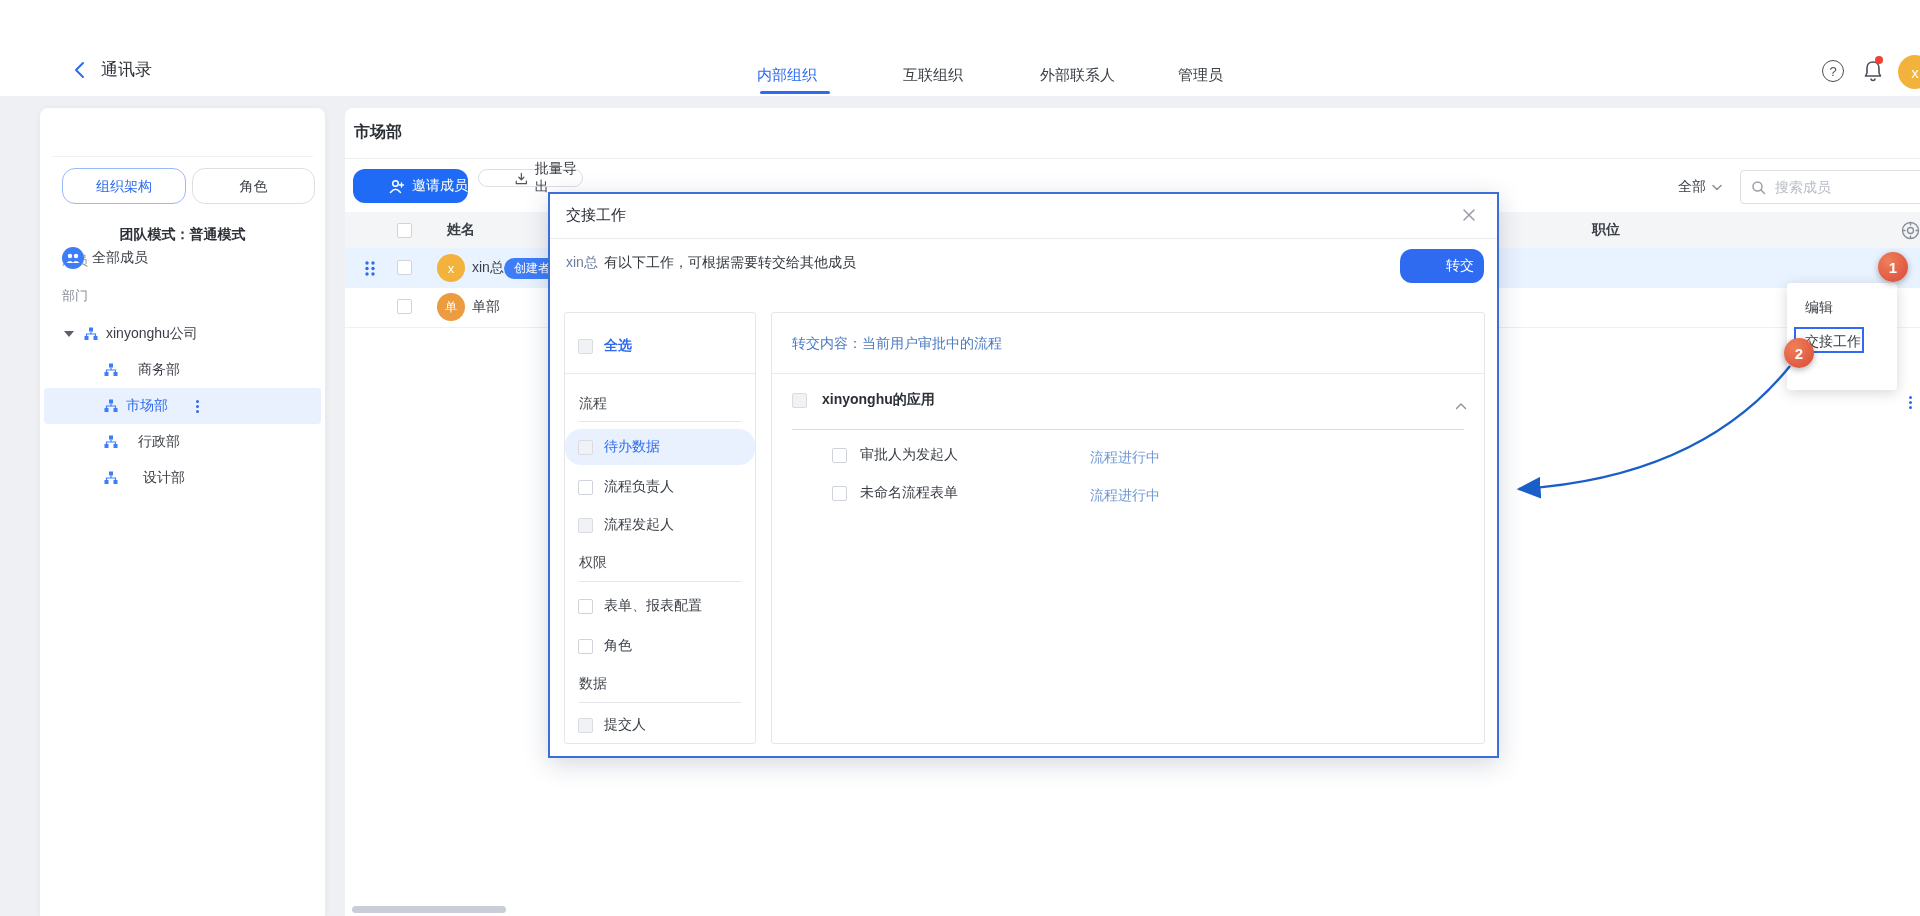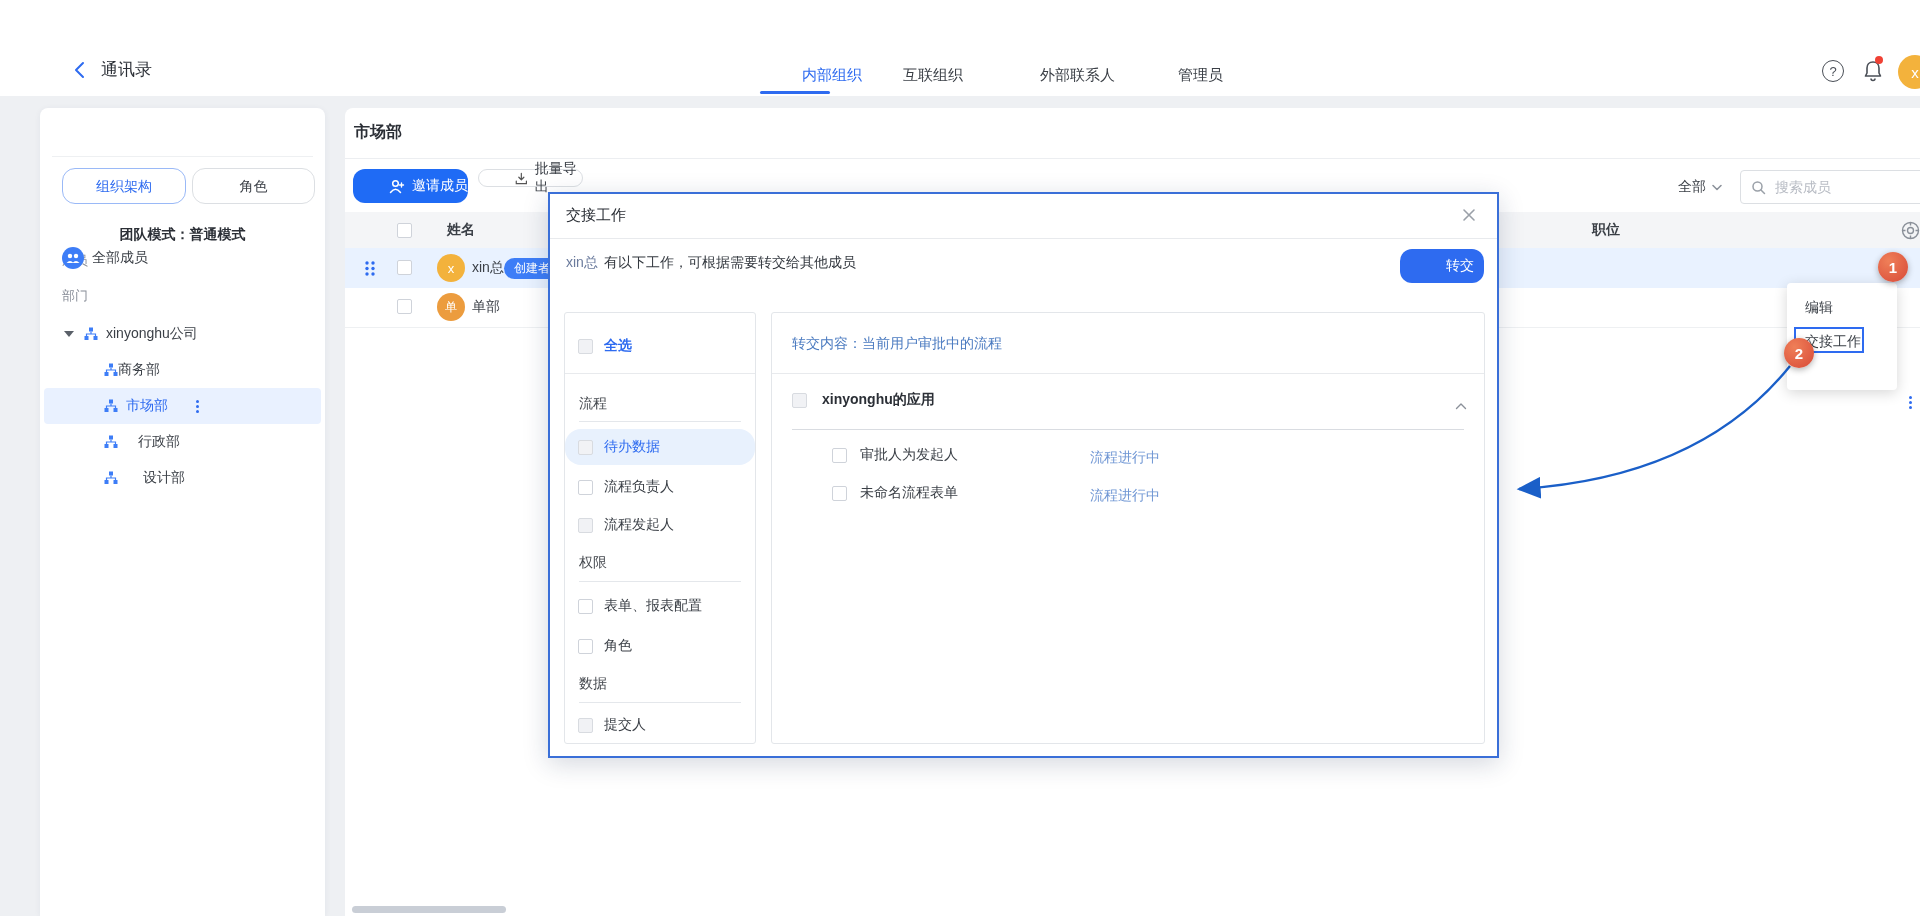--- a/index.html
+++ b/index.html
@@ -89,21 +89,21 @@
 <div id="screen">
 
   <div class="topbar">
     <div class="back">
       <svg width="11" height="18" viewBox="0 0 11 18">
           <polyline points="9,2 2,9 9,16" fill="none" stroke="#2e6bf0" stroke-width="2" stroke-linecap="round" stroke-linejoin="round"></polyline>
         </svg>
       <span class="lbl">通讯录</span>
     </div>
 
-    <div class="tab active" style="left:802px;">内部组织</div>
+    <div class="tab active" style="left:757px;">内部组织</div>
     <div class="tab" style="left:903px;">互联组织</div>
     <div class="tab" style="left:1040px;">外部联系人</div>
     <div class="tab" style="left:1178px;">管理员</div>
     <div class="tab-underline" style="left:760px;"></div>
 
     <div class="icon-btn" style="left:1820px;">
       <span class="help-circle">?</span>
     </div>
     <div class="icon-btn" style="left:1860px;">
       <svg width="22" height="24" viewBox="0 0 22 24">
@@ -154,21 +154,21 @@
 
     <div class="sb-row" style="top:244px;">
       <span style="margin-left:64px;display:inline-flex;">
         <svg width="14" height="14" viewBox="0 0 14 14">
             <rect x="5" y="0.5" width="4" height="4" fill="#3d7df7"></rect>
             <path d="M7 4.5 V7 M2.5 9 V7 H11.5 V9" stroke="#3d7df7" stroke-width="1.2" fill="none"></path>
             <rect x="0.5" y="9" width="4" height="4" fill="#3d7df7"></rect>
             <rect x="9.5" y="9" width="4" height="4" fill="#3d7df7"></rect>
           </svg>
       </span>
-      <span style="margin-left:0;">商务部</span>
+      <span style="margin-left:20px;">商务部</span>
     </div>
 
     <div class="sb-hl" style="top:280px;"></div>
     <div class="sb-row" style="top:280px;">
       <span style="margin-left:64px;display:inline-flex;">
         <svg width="14" height="14" viewBox="0 0 14 14">
             <rect x="5" y="0.5" width="4" height="4" fill="#3d7df7"></rect>
             <path d="M7 4.5 V7 M2.5 9 V7 H11.5 V9" stroke="#3d7df7" stroke-width="1.2" fill="none"></path>
             <rect x="0.5" y="9" width="4" height="4" fill="#3d7df7"></rect>
             <rect x="9.5" y="9" width="4" height="4" fill="#3d7df7"></rect>

